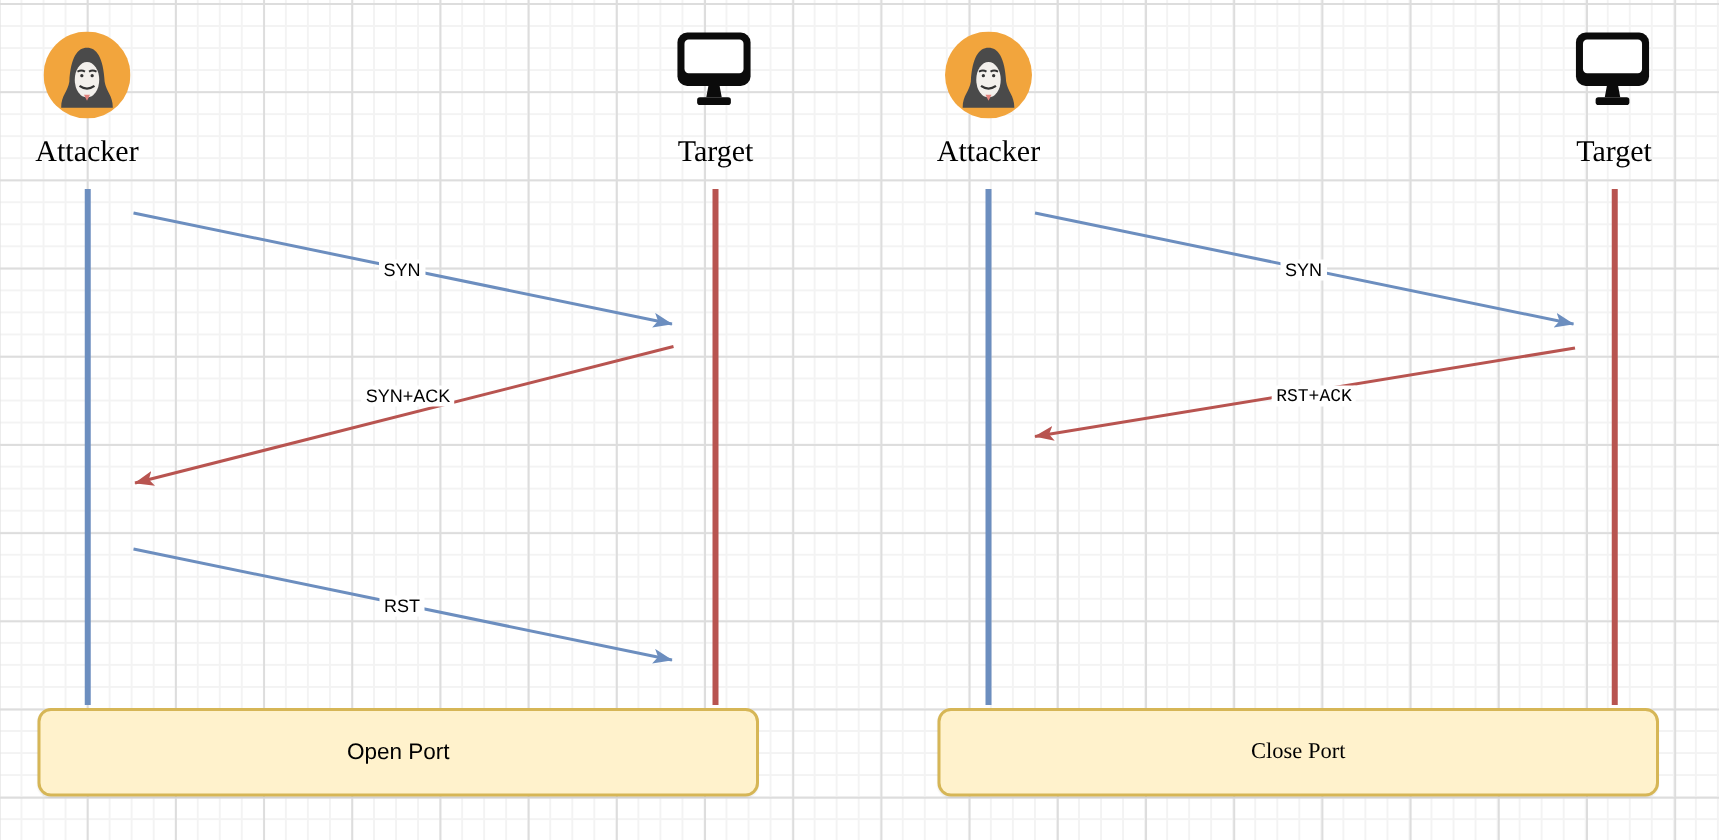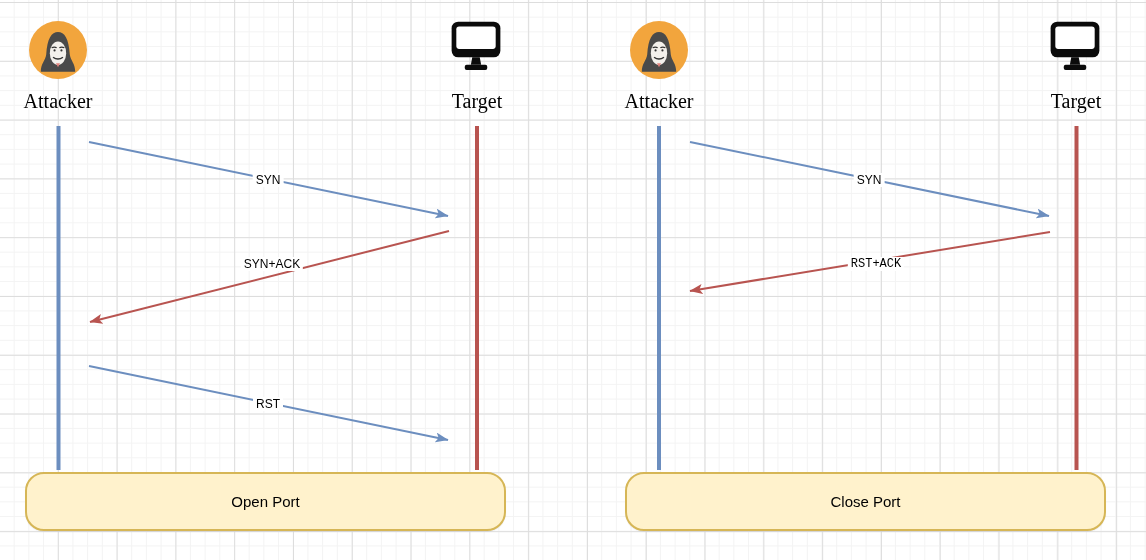--- a/index.html
+++ b/index.html
@@ -33,21 +33,21 @@
     font-size:20px;line-height:18px;white-space:nowrap;font-family:Liberation Serif, serif;
   }
   .msg-label{
     position:absolute;transform:translate(-50%,-50%);
     background:#ffffff;padding:0 3px;font-size:12px;white-space:nowrap;
   }
   .actor-icon{position:absolute;}
   .result-box{
     position:absolute;width:477px;height:55px;
     background:var(--box-fill);border:2px solid var(--box-border);
-    border-radius:19px;display:flex;align-items:center;justify-content:center;
+    border-radius:9px;display:flex;align-items:center;justify-content:center;
     font-size:15px;box-shadow:0 1px 1px rgba(0,0,0,0.06);
   }
 </style>
 </head>
 <body>
 
 <div class="canvas">
 
   <svg class="overlay">
     <defs>
@@ -124,16 +124,16 @@
       <path d="M 28 44 L 36 44 L 37.5 52 L 26.5 52 Z" fill="#0B0B0B"></path>
       <rect x="20" y="52" width="24" height="5.5" rx="2" fill="#0B0B0B"></rect>
     </svg>
 
     <div class="actor-label" style="left:659px;top:92px;">Attacker</div>
     <div class="actor-label" style="left:1076px;top:92px;">Target</div>
 
     <div class="msg-label" style="left:869px;top:180px;">SYN</div>
     <div class="msg-label" style="left:876px;top:264px;font-family:Liberation Mono, monospace;">RST+ACK</div>
 
-    <div class="result-box" style="left:625px;top:472px;">Close Port</div>
+    <div class="result-box" style="left:625px;top:472px;font-family:Liberation Serif, serif;">Close Port</div>
   </div>
 
 </div>
 
 </body></html>

